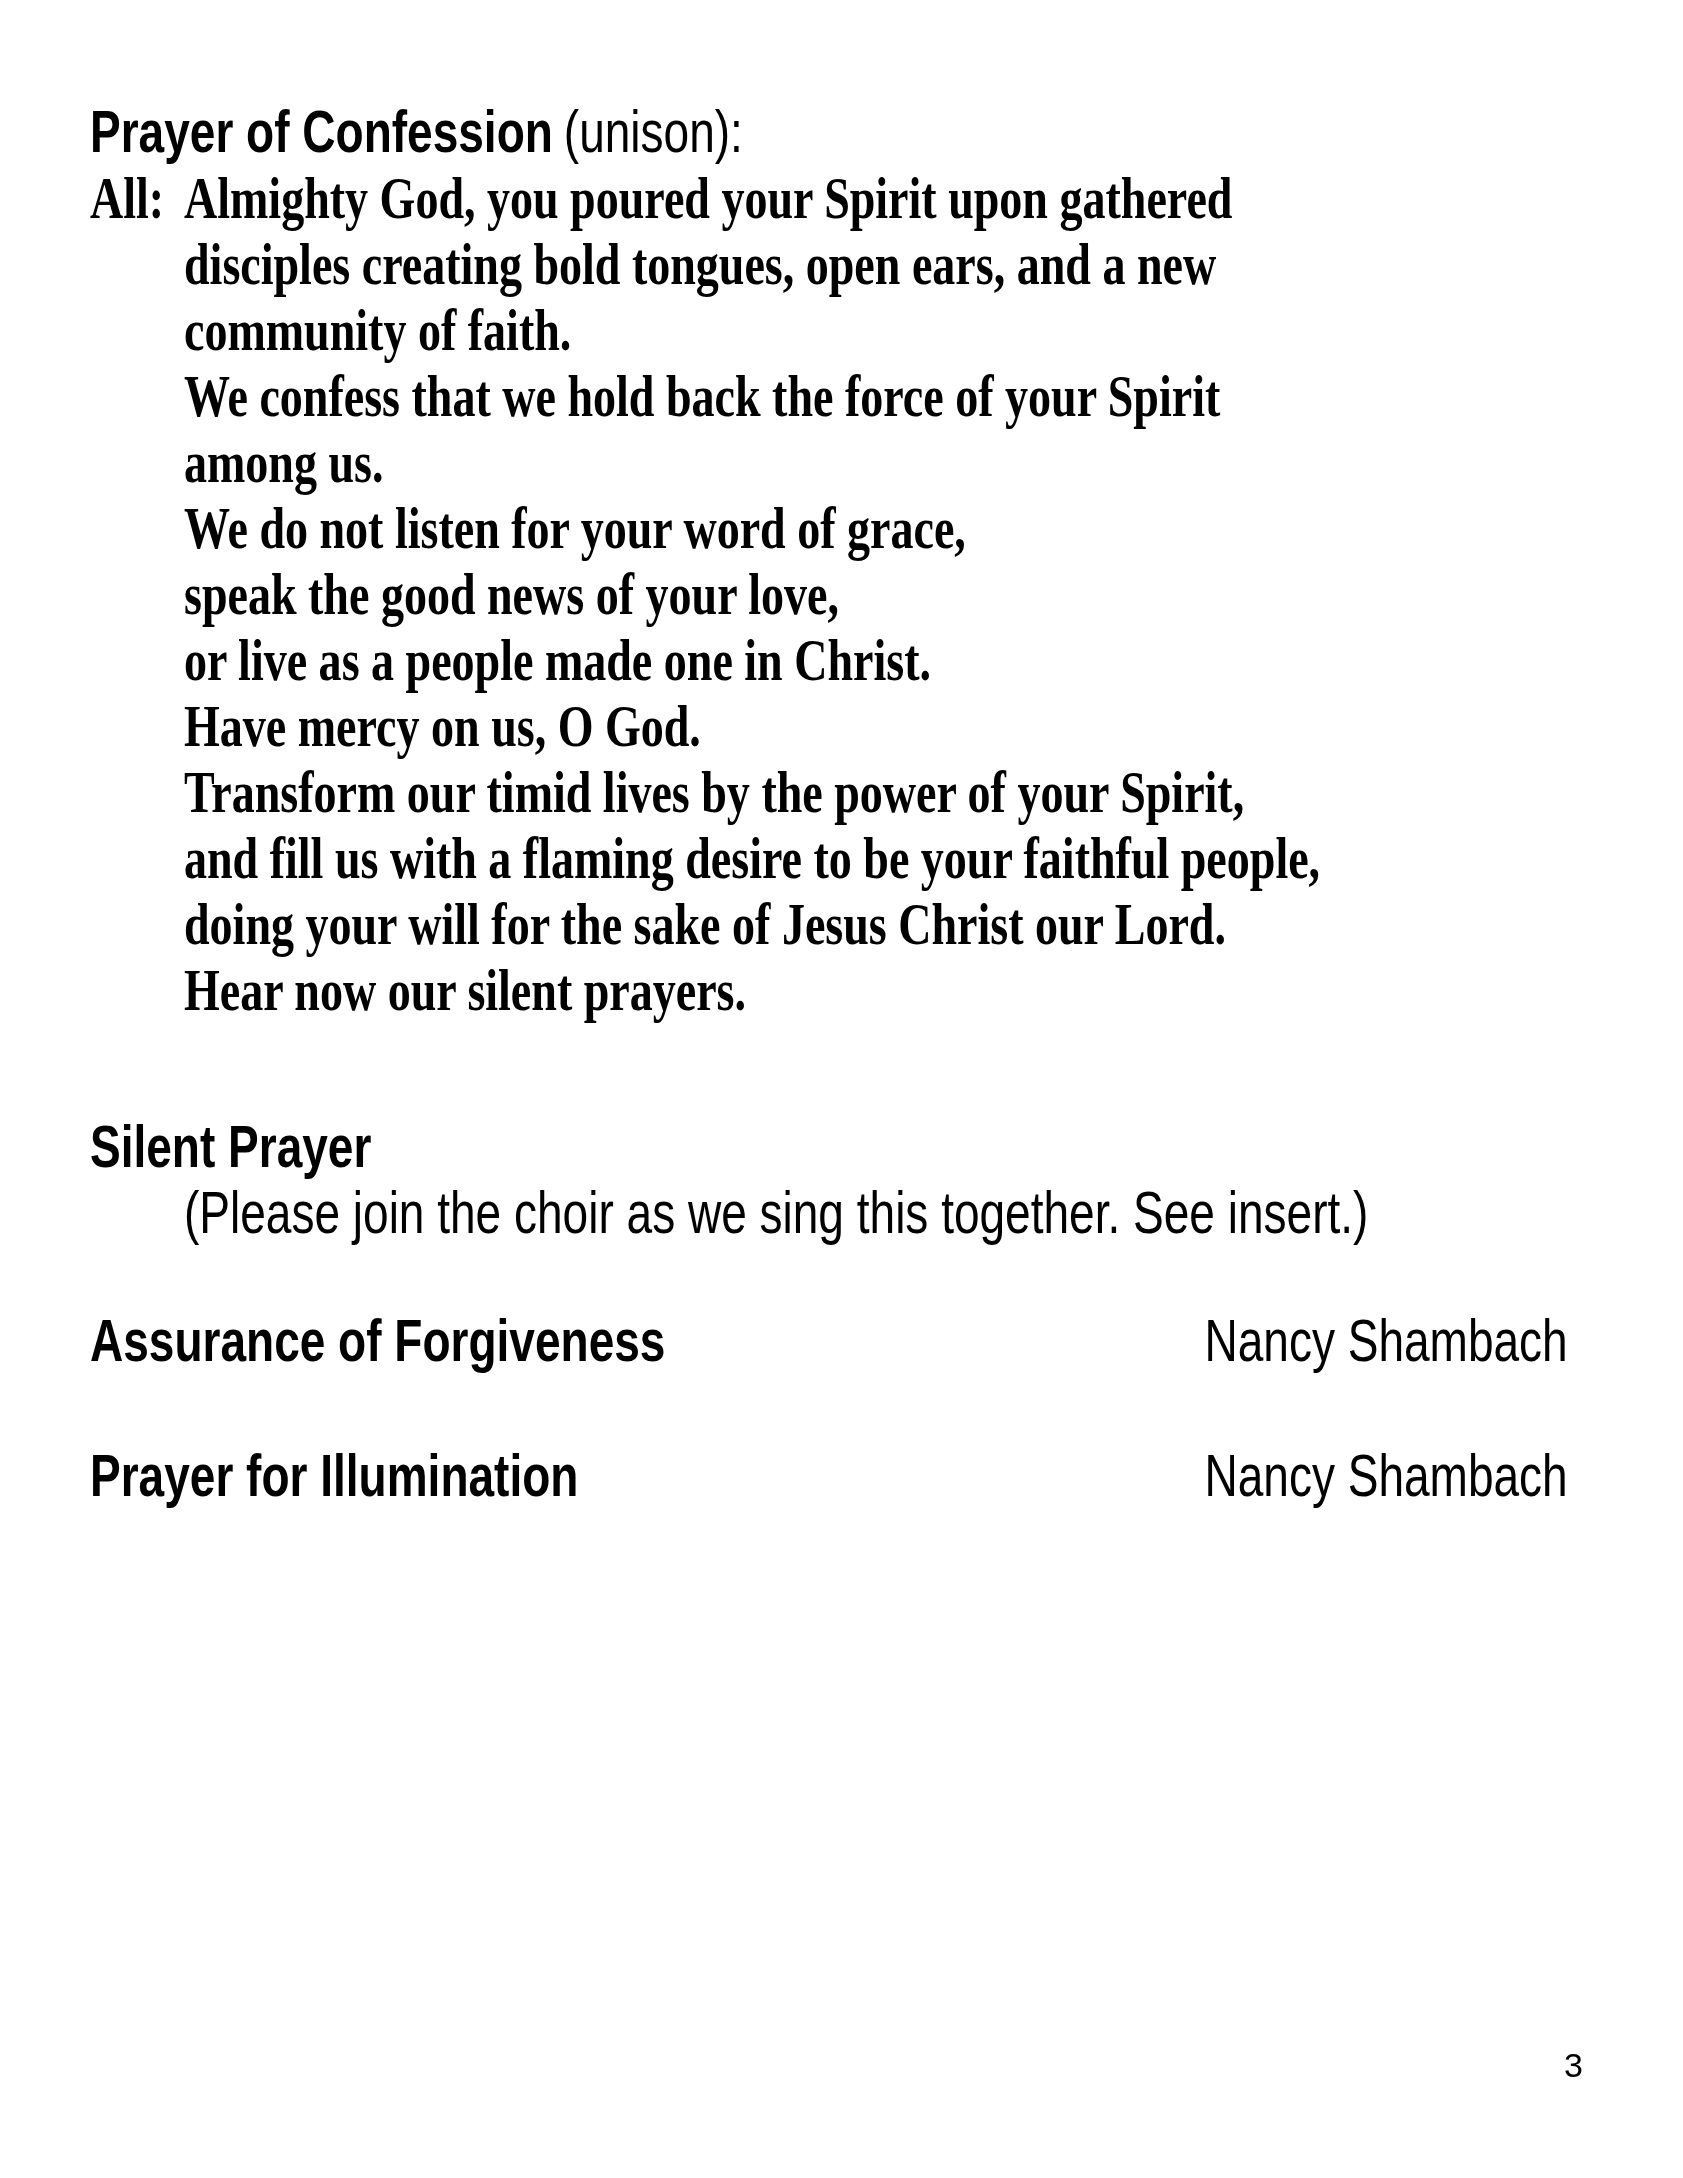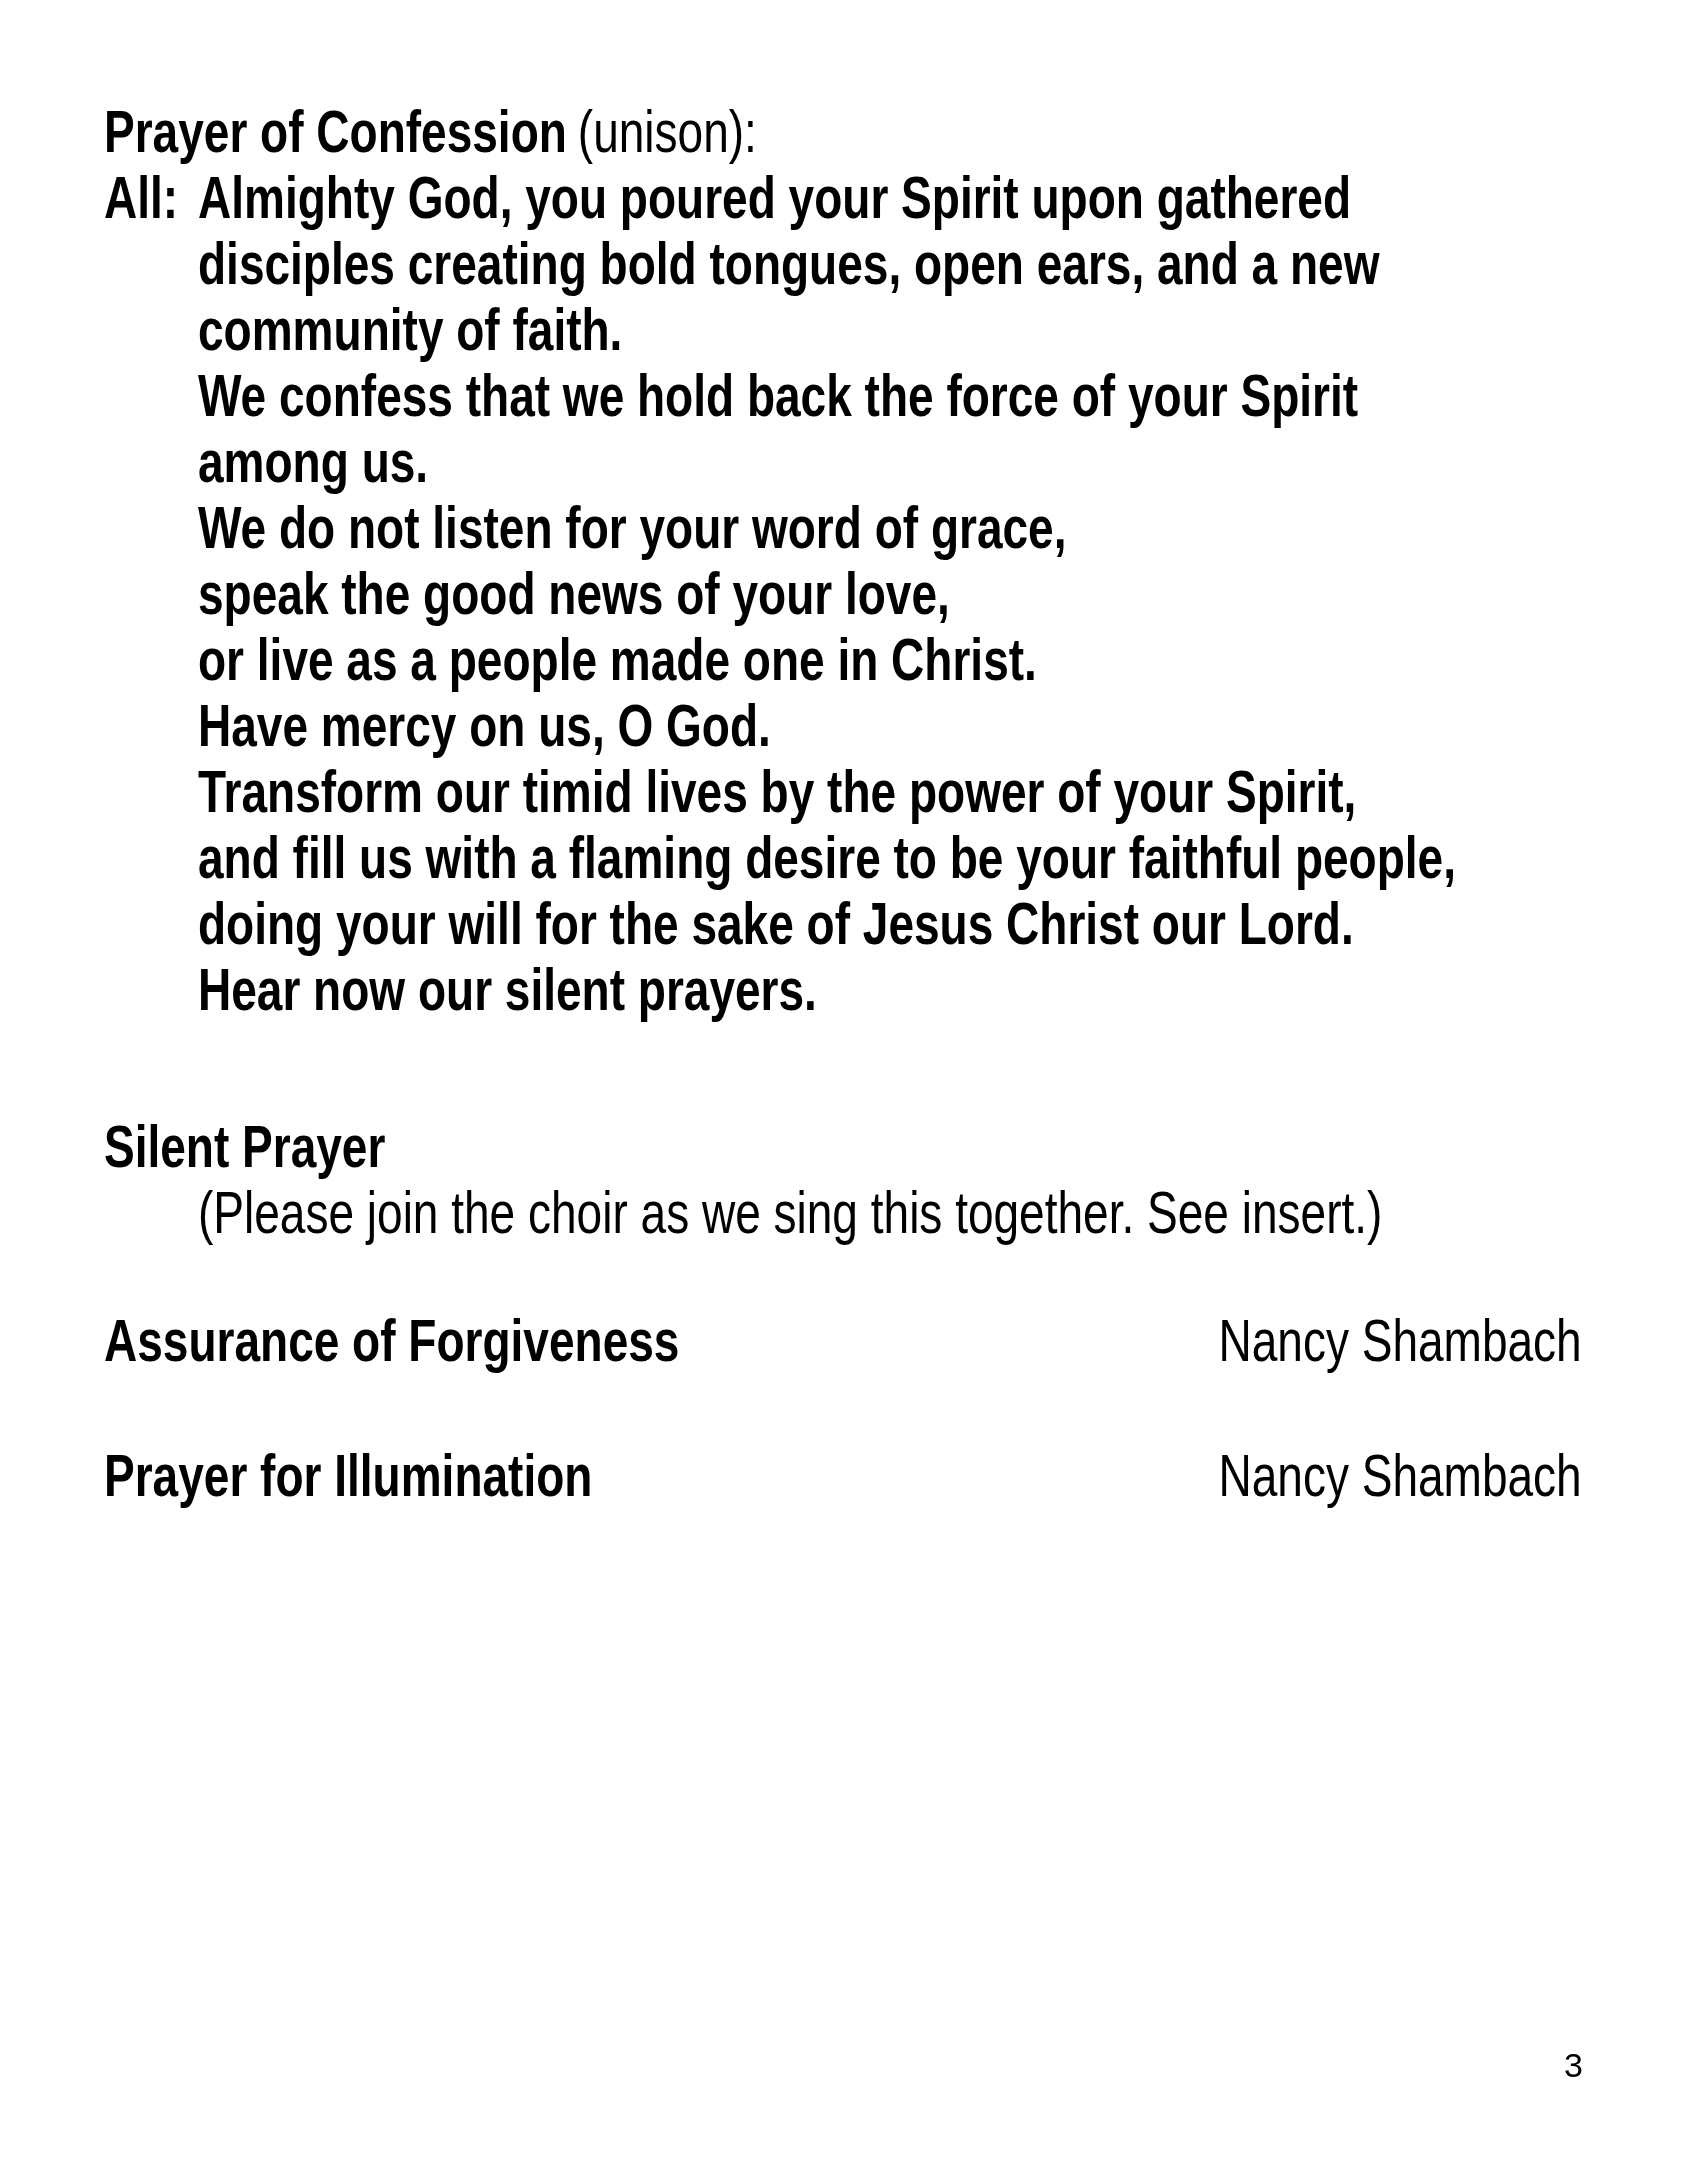--- a/index.html
+++ b/index.html
@@ -7,37 +7,37 @@
     width: 1683px;
     height: 2178px;
     background: #ffffff;
     color: #000000;
     font-family: "Liberation Sans", sans-serif;
     position: relative;
     overflow: hidden;
   }
   .doc {
     position: absolute;
-    left: 104px;
+    left: 90px;
     top: 99px;
     width: 1478px;
   }
   
   .ln {
     font-size: 59px;
     line-height: 66px;
     white-space: nowrap;
     transform: scaleX(0.78);
     transform-origin: 0 50%;
   }
   .b  { font-weight: bold; }
   .reg{ font-weight: normal; }
   .sp { margin-left: 14px; }
 
-  .prayer { position: relative; }
+  .prayer { position: relative; font-family: Liberation Serif, serif; }
   .all {
     position: absolute;
     left: 0; top: 0;
   }
   .plines { margin-left: 94px; }
 
   
   .hrow {
     position: relative;
     line-height: 66px;

